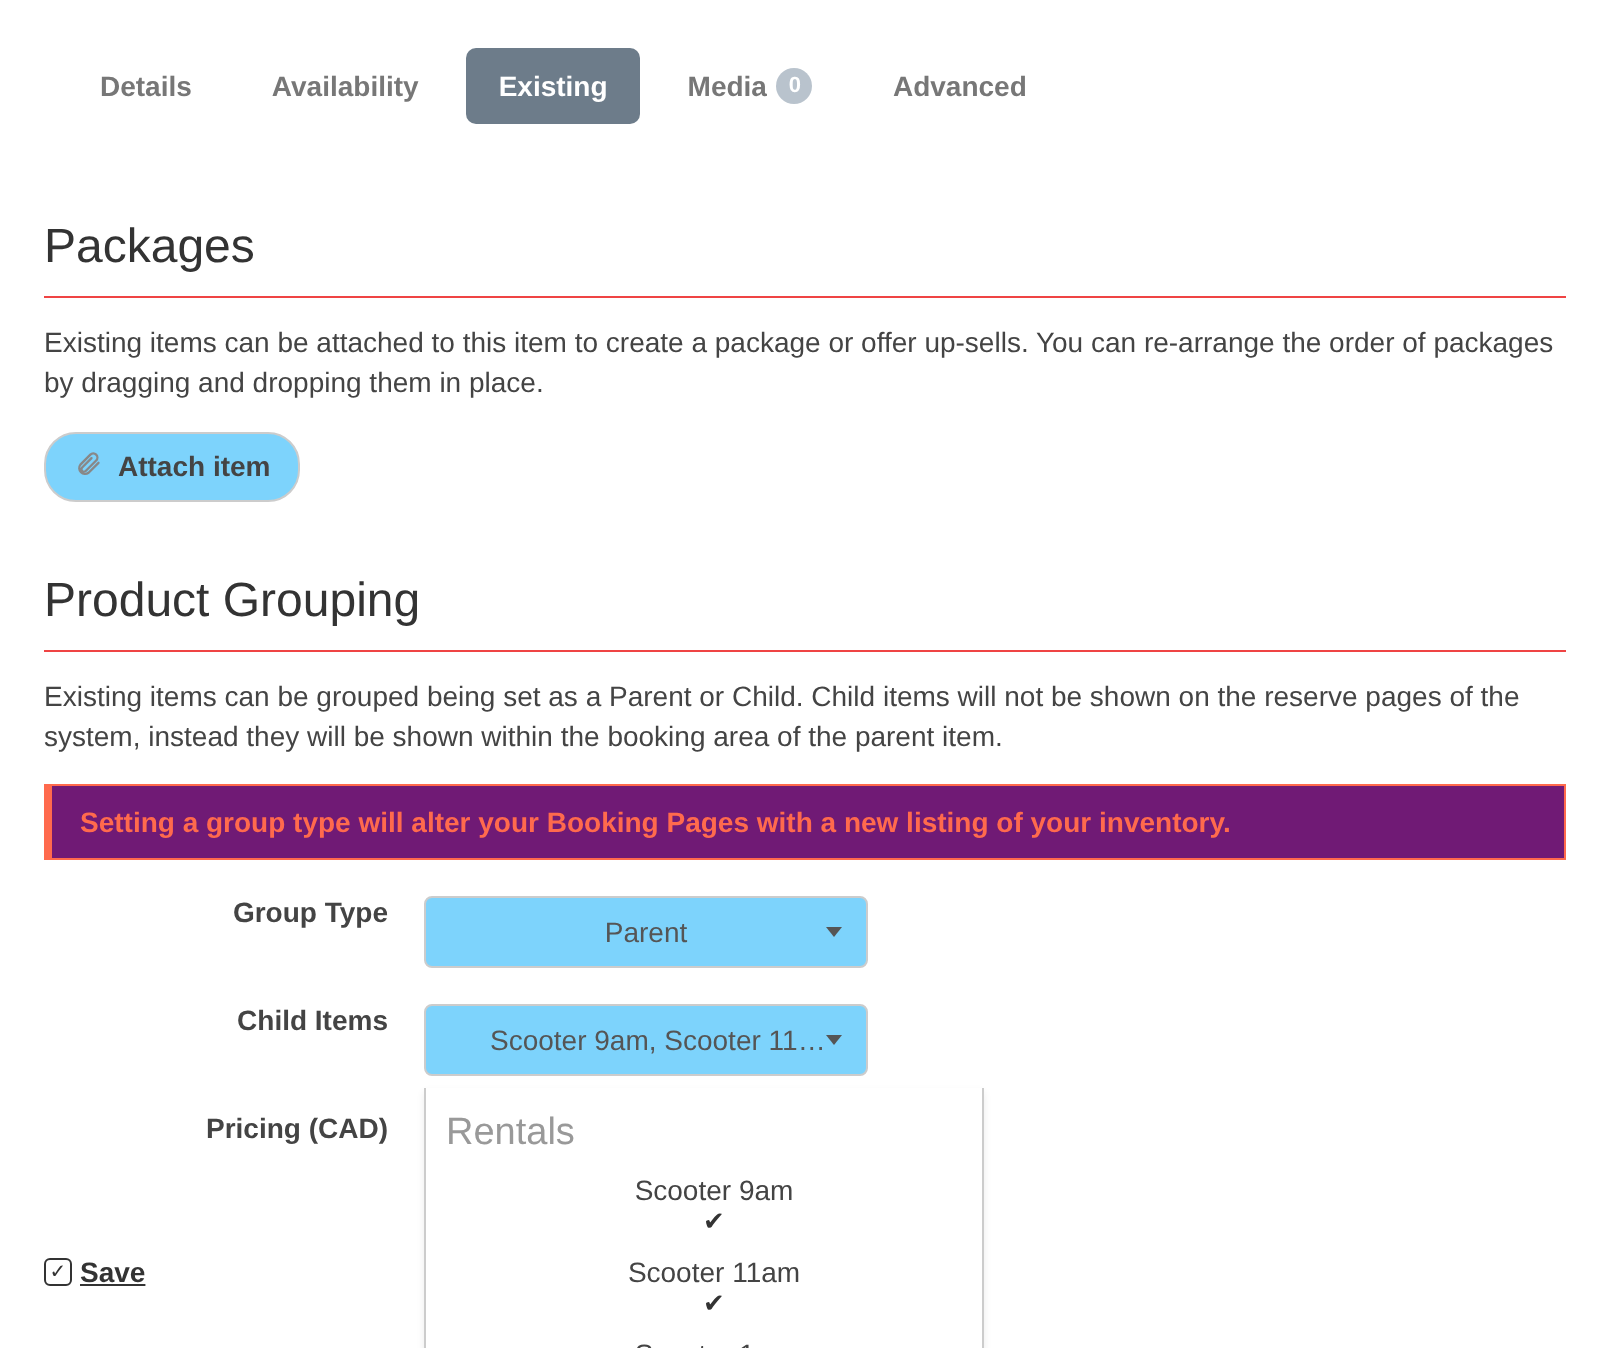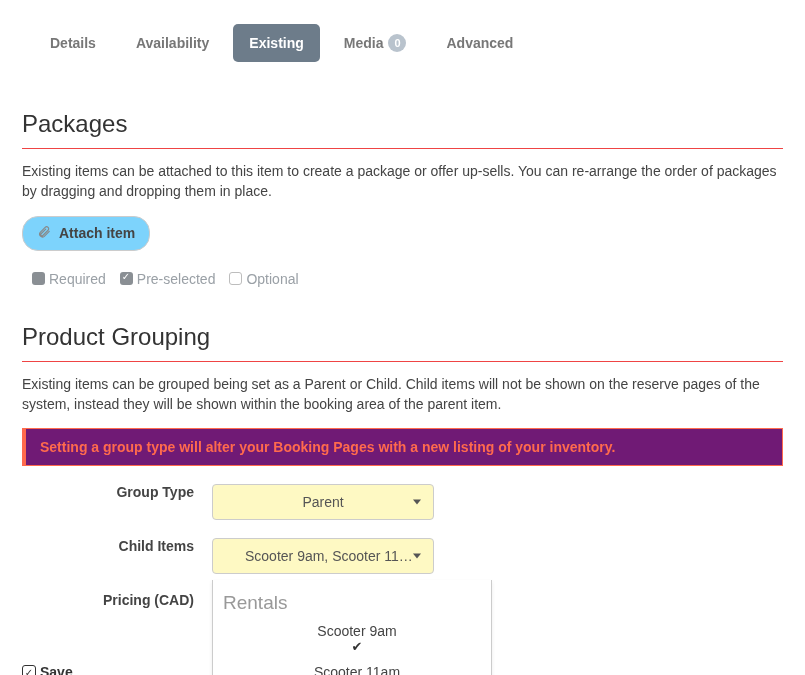--- a/index.html
+++ b/index.html
@@ -133,21 +133,21 @@
     padding-right: 18px;
     font-weight: 700;
     color: #444;
     font-size: 14px;
   }
   .select-box {
     position: relative;
     width: 222px;
     border: 1px solid #ccc;
     border-radius: 4px;
-    background: #fef9c3;
+    background: #7dd3fc;
     height: 36px;
     display: flex;
     align-items: center;
     justify-content: center;
     cursor: pointer;
   }
   .select-box .value {
     font-size: 14px;
     color: #555;
     text-align:center;
@@ -247,34 +247,20 @@
   <h2 class="section-title">Packages</h2>
   <div class="desc">Existing items can be attached to this item to create a package or offer up-sells. You can re-arrange the order of packages by dragging and dropping them in place.</div>
   <button class="btn">
     <span class="clip">
       <svg width="14" height="14" viewBox="0 0 24 24" fill="none" stroke="#888" stroke-width="2" stroke-linecap="round" stroke-linejoin="round">
           <path d="M21 11l-8.5 8.5a5 5 0 01-7-7L14 4a3.5 3.5 0 015 5l-9 9a2 2 0 01-3-3l8-8"></path>
         </svg>
     </span>
     <span>Attach item</span>
   </button>
-  <div class="legend">
-    <span class="item req">
-        <span class="box"></span>
-        <span>Required</span>
-      </span>
-    <span class="item pre">
-        <span class="box"></span>
-        <span>Pre-selected</span>
-      </span>
-    <span class="item opt">
-        <span class="box"></span>
-        <span>Optional</span>
-      </span>
-  </div>
 </div>
 
 <div class="section">
   <h2 class="section-title">Product Grouping</h2>
   <div class="desc">Existing items can be grouped being set as a Parent or Child. Child items will not be shown on the reserve pages of the system, instead they will be shown within the booking area of the parent item.</div>
   <div class="alert">Setting a group type will alter your Booking Pages with a new listing of your inventory.</div>
 
   <div class="form-area">
     <div class="form-row">
       <div class="form-label">Group Type</div>

